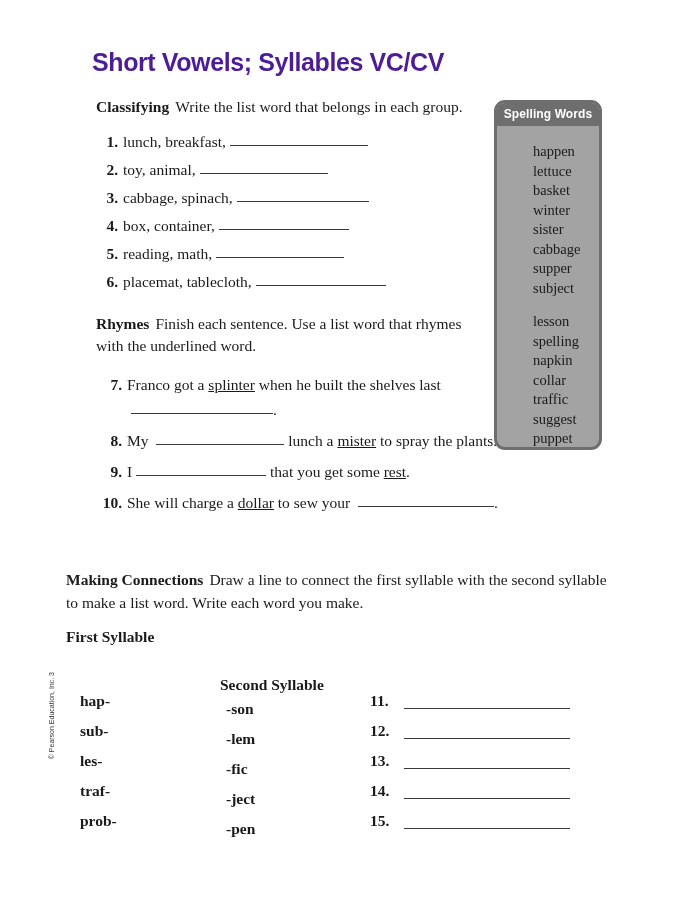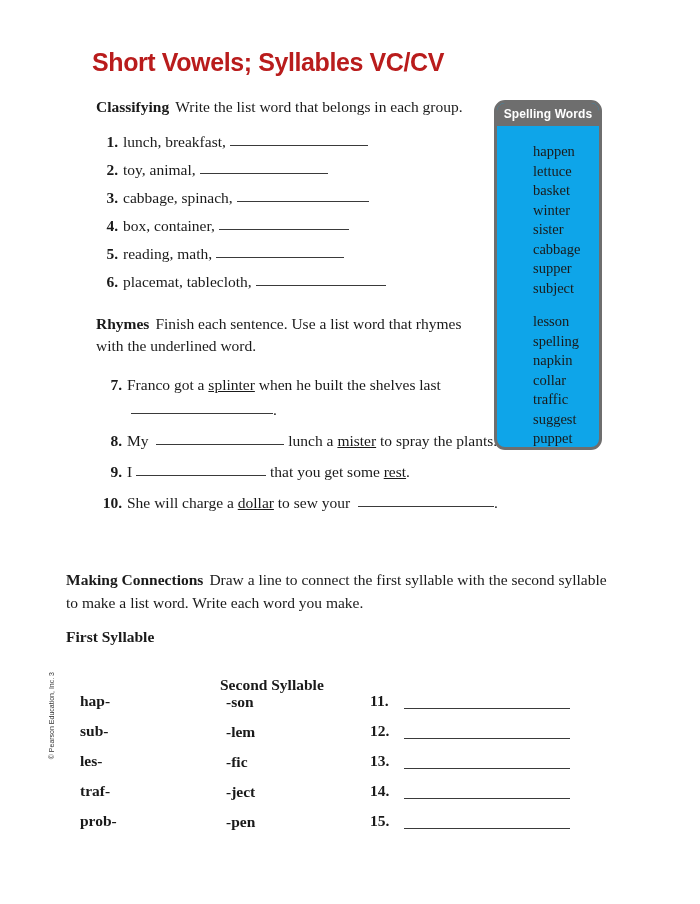--- a/index.html
+++ b/index.html
@@ -18,21 +18,21 @@
 
   
   .page-title {
     position: absolute;
     left: 92px;
     top: 48px;
     font-family: "Liberation Sans", sans-serif;
     font-weight: bold;
     font-size: 25px;
     letter-spacing: -0.4px;
-    color: #b91c1c;
+    color: #4c1d95;
     white-space: nowrap;
   }
 
   
   .classify-instr {
     position: absolute;
     left: 96px;
     top: 98px;
     font-size: 15.5px;
     white-space: nowrap;
@@ -101,21 +101,21 @@
 
   
   .sw-box {
     position: absolute;
     left: 494px;
     top: 100px;
     width: 108px;
     height: 350px;
     border: 3px solid #6e6e6e;
     border-radius: 11px;
-    background: #0ea5e9;
+    background: #a3a3a3;
     box-sizing: border-box;
     overflow: hidden;
   }
   .sw-header {
     background: #6e6e6e;
     color: #ffffff;
     font-family: "Liberation Sans", sans-serif;
     font-weight: bold;
     font-size: 12px;
     text-align: center;
@@ -162,21 +162,21 @@
   }
   .mc-first {
     position: absolute;
     left: 14px;
     top: 0;
     font-weight: bold;
   }
   .mc-second {
     position: absolute;
     left: 160px;
-    top: 1px;
+    top: 8px;
     font-weight: bold;
   }
   .mc-ansnum {
     position: absolute;
     left: 304px;
     top: 0;
     font-weight: bold;
   }
   .mc-ansline {
     position: absolute;

